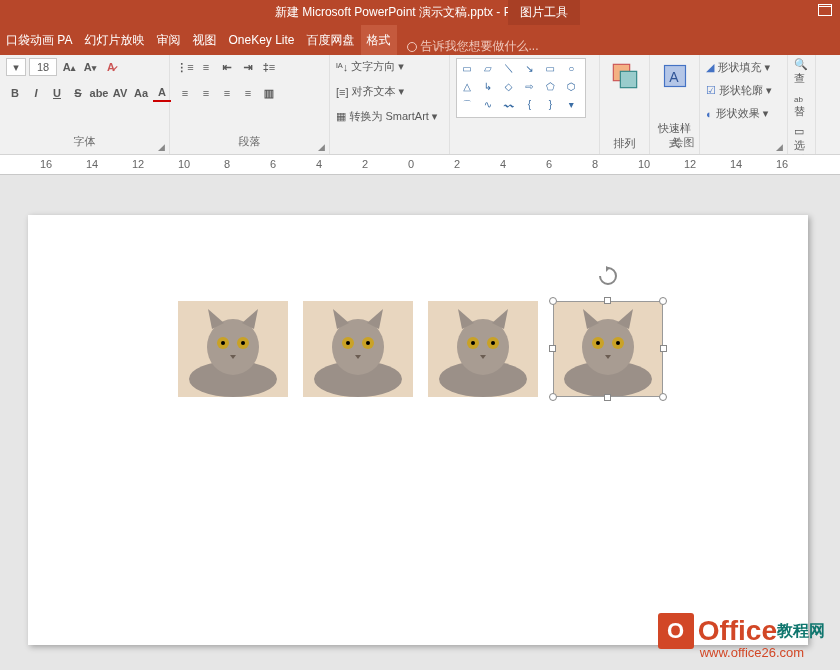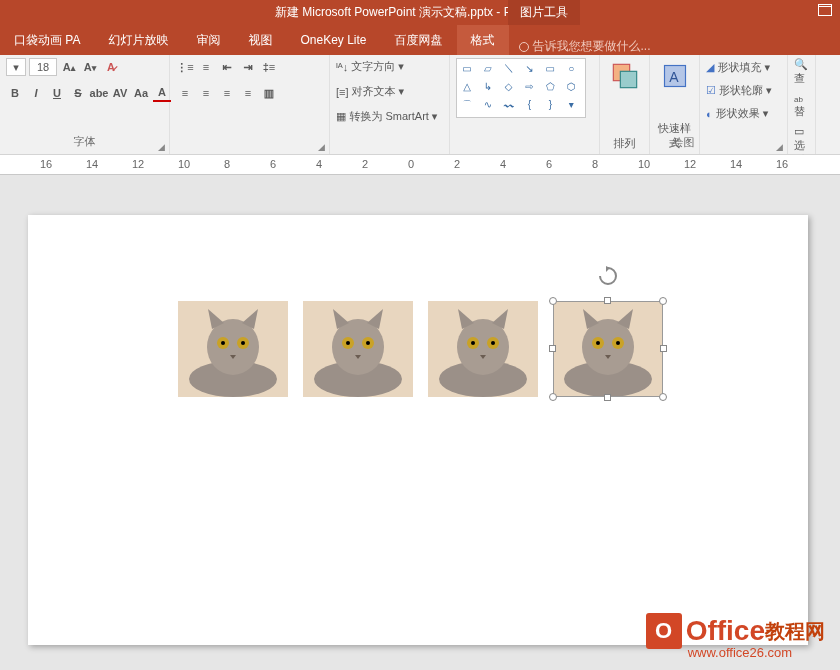--- a/index.html
+++ b/index.html
@@ -1,21 +1,21 @@
 <!DOCTYPE html>
 <html><head>
 <meta charset="utf-8">
 <style>
 *{box-sizing:border-box;margin:0;padding:0;font-family:"Microsoft YaHei",sans-serif}
 body{background:#e6e6e6;width:840px;height:670px;overflow:hidden;position:relative}
 .titlebar{background:#b7472a;height:25px;display:flex;align-items:center;justify-content:center;position:relative;color:#fff;font-size:12px}
 .titlebar .winicon{position:absolute;right:8px;top:4px;width:14px;height:12px;border:1px solid #fff}
 .winicon::before{content:"";position:absolute;top:1px;left:0;right:0;height:1px;background:#fff}
 .tabs{background:#b7472a;height:30px;display:flex;align-items:flex-end;color:#fff;font-size:12px;position:relative}
-.tabs .tab{padding:0 14px;height:30px;line-height:30px;cursor:pointer}
+.tabs .tab{padding:0 6px;height:30px;line-height:30px;cursor:pointer}
 .context-tool{position:absolute;right:260px;top:-25px;background:#a83f25;height:25px;padding:0 12px;line-height:25px;font-size:12px}
 .tabs .tab.active{background:#c55a3d}
 .tell{color:#f0c9bd;margin-left:10px}
 .tell .bulb{display:inline-block;width:10px;height:10px;border:1px solid #f0c9bd;border-radius:50%;margin-right:4px;vertical-align:middle}
 .ribbon{background:#f1f1f1;height:100px;border-bottom:1px solid #d4d4d4;display:flex;font-size:11px;color:#595959}
 .group{border-right:1px solid #e0e0e0;padding:3px 6px;display:flex;flex-direction:column;justify-content:space-between;position:relative}
 .group-label{text-align:center;color:#6a6a6a;padding-bottom:2px;font-size:11px}
 .group-body{flex:1;display:flex;align-items:flex-start;gap:4px;flex-wrap:wrap}
 .dlaunch{position:absolute;bottom:2px;right:4px;font-size:9px;color:#888}
 .fontgrp{width:170px}
@@ -41,21 +41,21 @@
 .slide{background:#fff;position:absolute;left:28px;top:40px;width:780px;height:430px;box-shadow:2px 2px 6px rgba(0,0,0,.3)}
 .cat{position:absolute;width:110px;height:96px;background:#e8d6bf}
 .cat svg{width:100%;height:100%}
 .sel{position:absolute;border:1px solid #999;left:525px;top:86px;width:110px;height:96px}
 .handle{position:absolute;width:8px;height:8px;background:#fff;border:1px solid #888;border-radius:50%}
 .handle.sq{border-radius:0;width:7px;height:7px}
 .rot{position:absolute;left:50%;top:-36px;transform:translateX(-50%);width:20px;height:20px}
 .watermark{position:absolute;right:15px;bottom:10px;text-align:left;font-size:13px}
 .watermark .o{display:inline-block;width:36px;height:36px;background:#d24726;color:#fff;font-weight:bold;font-size:22px;text-align:center;line-height:36px;border-radius:3px;vertical-align:middle;margin-right:4px}
 .watermark .t1{color:#d24726;font-weight:bold;font-size:28px;vertical-align:middle}
-.watermark .t2{color:#c2410c;font-weight:bold;font-size:20px;vertical-align:middle}
+.watermark .t2{color:#0f766e;font-weight:bold;font-size:16px;vertical-align:middle}
 .watermark .url{color:#d24726;font-size:13px;display:block;margin-left:42px;margin-top:-4px}
 </style>
 </head>
 <body>
 
 <div class="titlebar">
   <span>新建 Microsoft PowerPoint 演示文稿.pptx - PowerPoint</span>
   <div class="winicon"></div>
 </div>
 
@@ -112,20 +112,21 @@
         <div class="smbtn">‡≡</div>
       </div>
       <div class="fontrow">
         <div class="smbtn">≡</div>
         <div class="smbtn">≡</div>
         <div class="smbtn">≡</div>
         <div class="smbtn">≡</div>
         <div class="smbtn">▥</div>
       </div>
     </div>
+    <div class="group-label">段落</div>
     <div class="dlaunch">◢</div>
   </div>
 
   <div class="group txtgrp">
     <div class="group-body" style="flex-direction:column;gap:8px">
       <div class="txtopt"><span>ᴵᴬ↓</span><span>文字方向</span> ▾</div>
       <div class="txtopt"><span>[≡]</span><span>对齐文本</span> ▾</div>
       <div class="txtopt"><span>▦</span><span>转换为 SmartArt</span> ▾</div>
     </div>
   </div>

